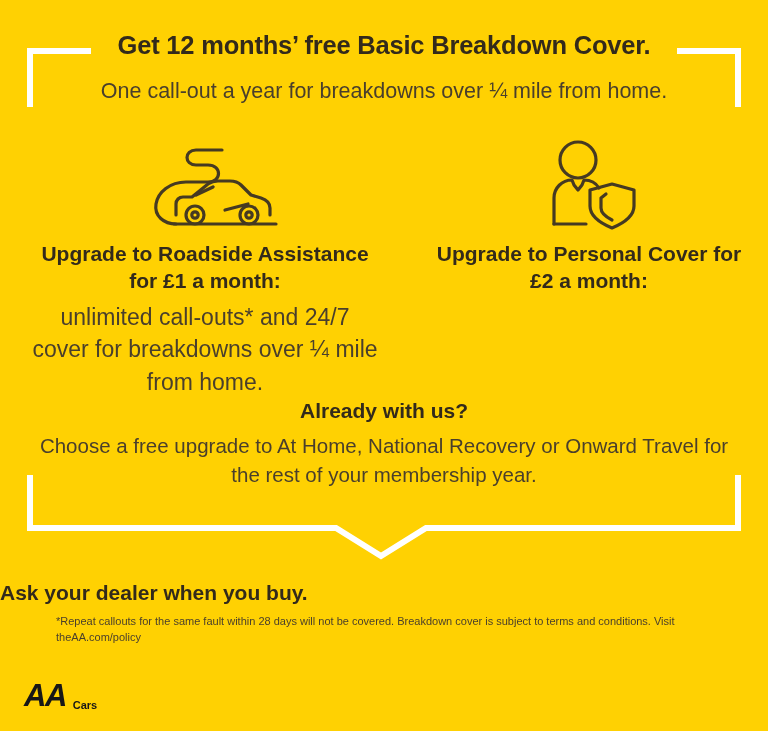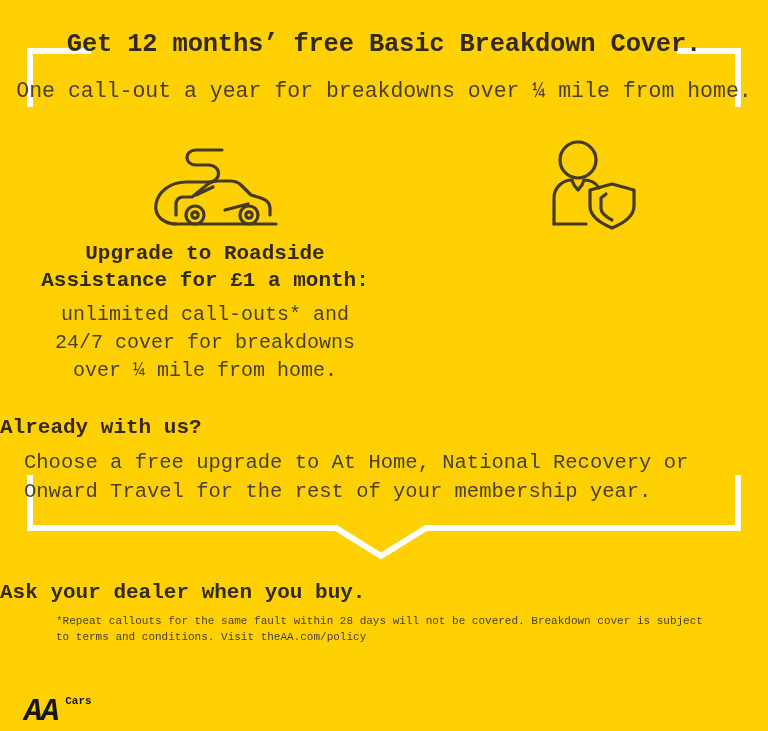--- a/index.html
+++ b/index.html
@@ -14,21 +14,20 @@
     font-family: "Liberation Sans", sans-serif;
     color: #332A1B;
     overflow: hidden;
     position: relative;
   }
 
   .promo-root {
     position: relative;
     width: 768px;
     height: 680px;
-    font-family: Liberation Mono, monospace;
   }
 
   
   .bracket-svg {
     position: absolute;
     left: 0;
     top: 0;
     width: 768px;
     height: 731px;
     pointer-events: none;
@@ -88,32 +87,33 @@
   }
   .col-title {
     margin: 8px 0 0 0;
     font-size: 21px;
     font-weight: bold;
     line-height: 1.3;
     color: #332A1B;
   }
   .col-body {
     margin: 6px 0 0 0;
-    font-size: 20px;
+    font-size: 23px;
     font-weight: normal;
     line-height: 1.42;
     color: #4A3F2C;
   }
 
   
   .already-block {
     position: absolute;
     left: 0;
-    top: 415px;
-    width: 768px;
+    top: 398px;
+    width: 768px;
+    text-align: center;
   }
   .already-title {
     margin: 0;
     font-size: 21px;
     font-weight: bold;
     color: #332A1B;
     line-height: 1.25;
   }
   .already-body {
     margin: 8px 0 0 0;
@@ -144,23 +144,23 @@
     font-weight: normal;
     line-height: 1.42;
     color: #4A3F2C;
     padding: 0 56px;
   }
 
   
   .logo {
     position: absolute;
     left: 24px;
-    top: 696px;
+    top: 680px;
     display: flex;
-    align-items: flex-start;
+    align-items: flex-end;
   }
   .logo-aa {
     font-size: 31px;
     font-weight: bold;
     font-style: italic;
     letter-spacing: -1.5px;
     color: #171717;
     line-height: 1;
   }
   .logo-cars {
@@ -233,20 +233,21 @@
                      C56 48 62 51 65 56"></path>
             <path d="M20 92 L52 92"></path>
 
             <path d="M78 52 L100 58 L100 74 C100 84 90 91 78 96
                      C66 91 56 84 56 74 L56 58 Z"></path>
 
             <path d="M72 62 L67 66 L67 76 C67 81 72 85 78 88"></path>
           </g>
         </svg>
       </div>
+      <h2 class="col-title">Upgrade to Personal Cover for £2 a month:</h2>
     </div>
 
   </div>
 
   <div class="already-block">
     <h2 class="already-title">Already with us?</h2>
     <p class="already-body">Choose a free upgrade to At Home, National Recovery or Onward Travel for the rest of your membership year.</p>
   </div>
 
   <div class="footer-block">

